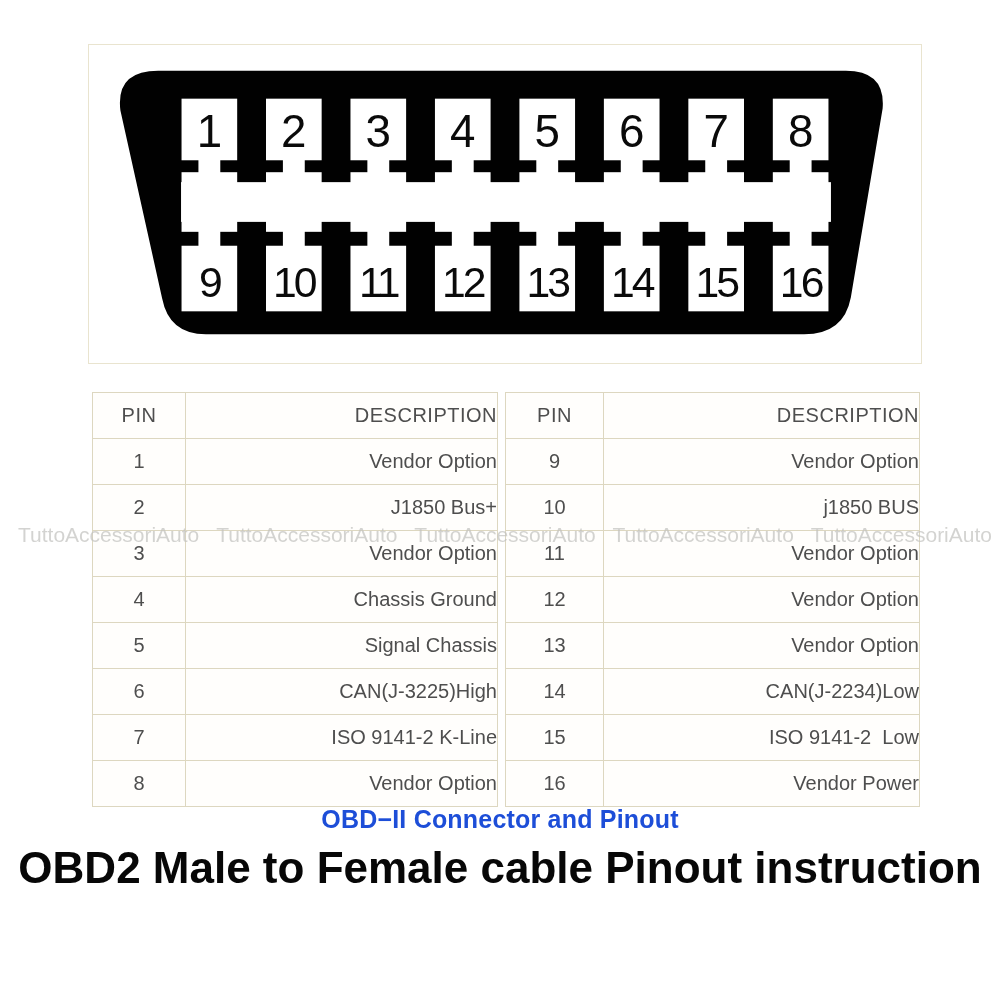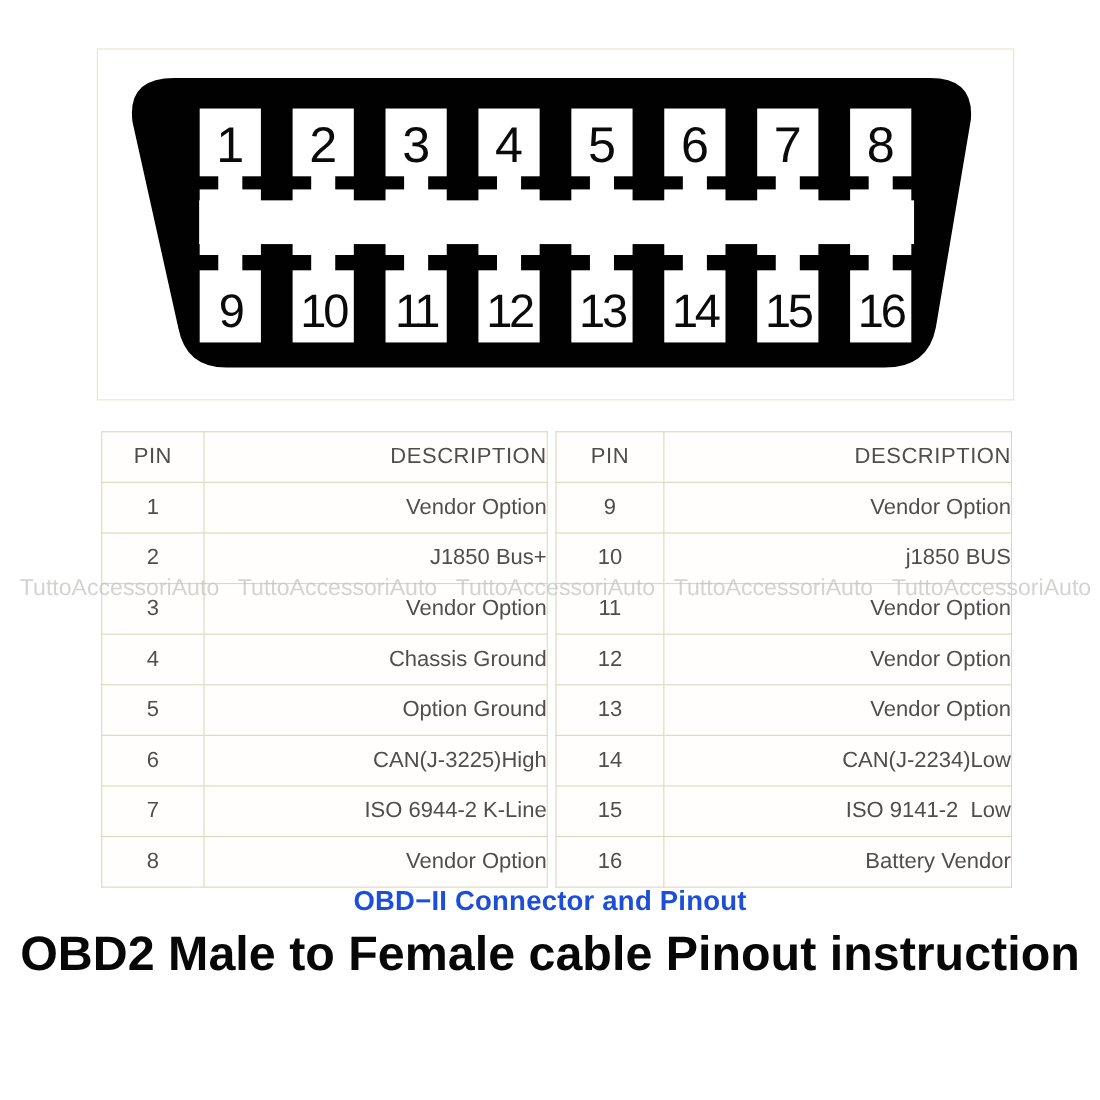--- a/index.html
+++ b/index.html
@@ -198,29 +198,29 @@
         <tr>
           <td class="pin-col">3</td>
           <td class="desc-col">Vendor Option</td>
         </tr>
         <tr>
           <td class="pin-col">4</td>
           <td class="desc-col">Chassis Ground</td>
         </tr>
         <tr>
           <td class="pin-col">5</td>
-          <td class="desc-col">Option Ground</td>
+          <td class="desc-col">Signal Chassis</td>
         </tr>
         <tr>
           <td class="pin-col">6</td>
           <td class="desc-col">CAN(J-3225)High</td>
         </tr>
         <tr>
           <td class="pin-col">7</td>
-          <td class="desc-col">ISO 6944-2 K-Line</td>
+          <td class="desc-col">ISO 9141-2 K-Line</td>
         </tr>
         <tr>
           <td class="pin-col">8</td>
           <td class="desc-col">Vendor Option</td>
         </tr>
       </tbody>
   </table>
 
   <table class="pinout right">
     <thead>
@@ -253,21 +253,21 @@
         <tr>
           <td class="pin-col">14</td>
           <td class="desc-col">CAN(J-2234)Low</td>
         </tr>
         <tr>
           <td class="pin-col">15</td>
           <td class="desc-col">ISO 9141-2  Low</td>
         </tr>
         <tr>
           <td class="pin-col">16</td>
-          <td class="desc-col">Battery Vendor</td>
+          <td class="desc-col">Vendor Power</td>
         </tr>
       </tbody>
   </table>
 
   <div class="watermark-band" id="watermarks">
       <span>TuttoAccessoriAuto</span>
       <span>TuttoAccessoriAuto</span>
       <span>TuttoAccessoriAuto</span>
       <span>TuttoAccessoriAuto</span>
       <span>TuttoAccessoriAuto</span>

